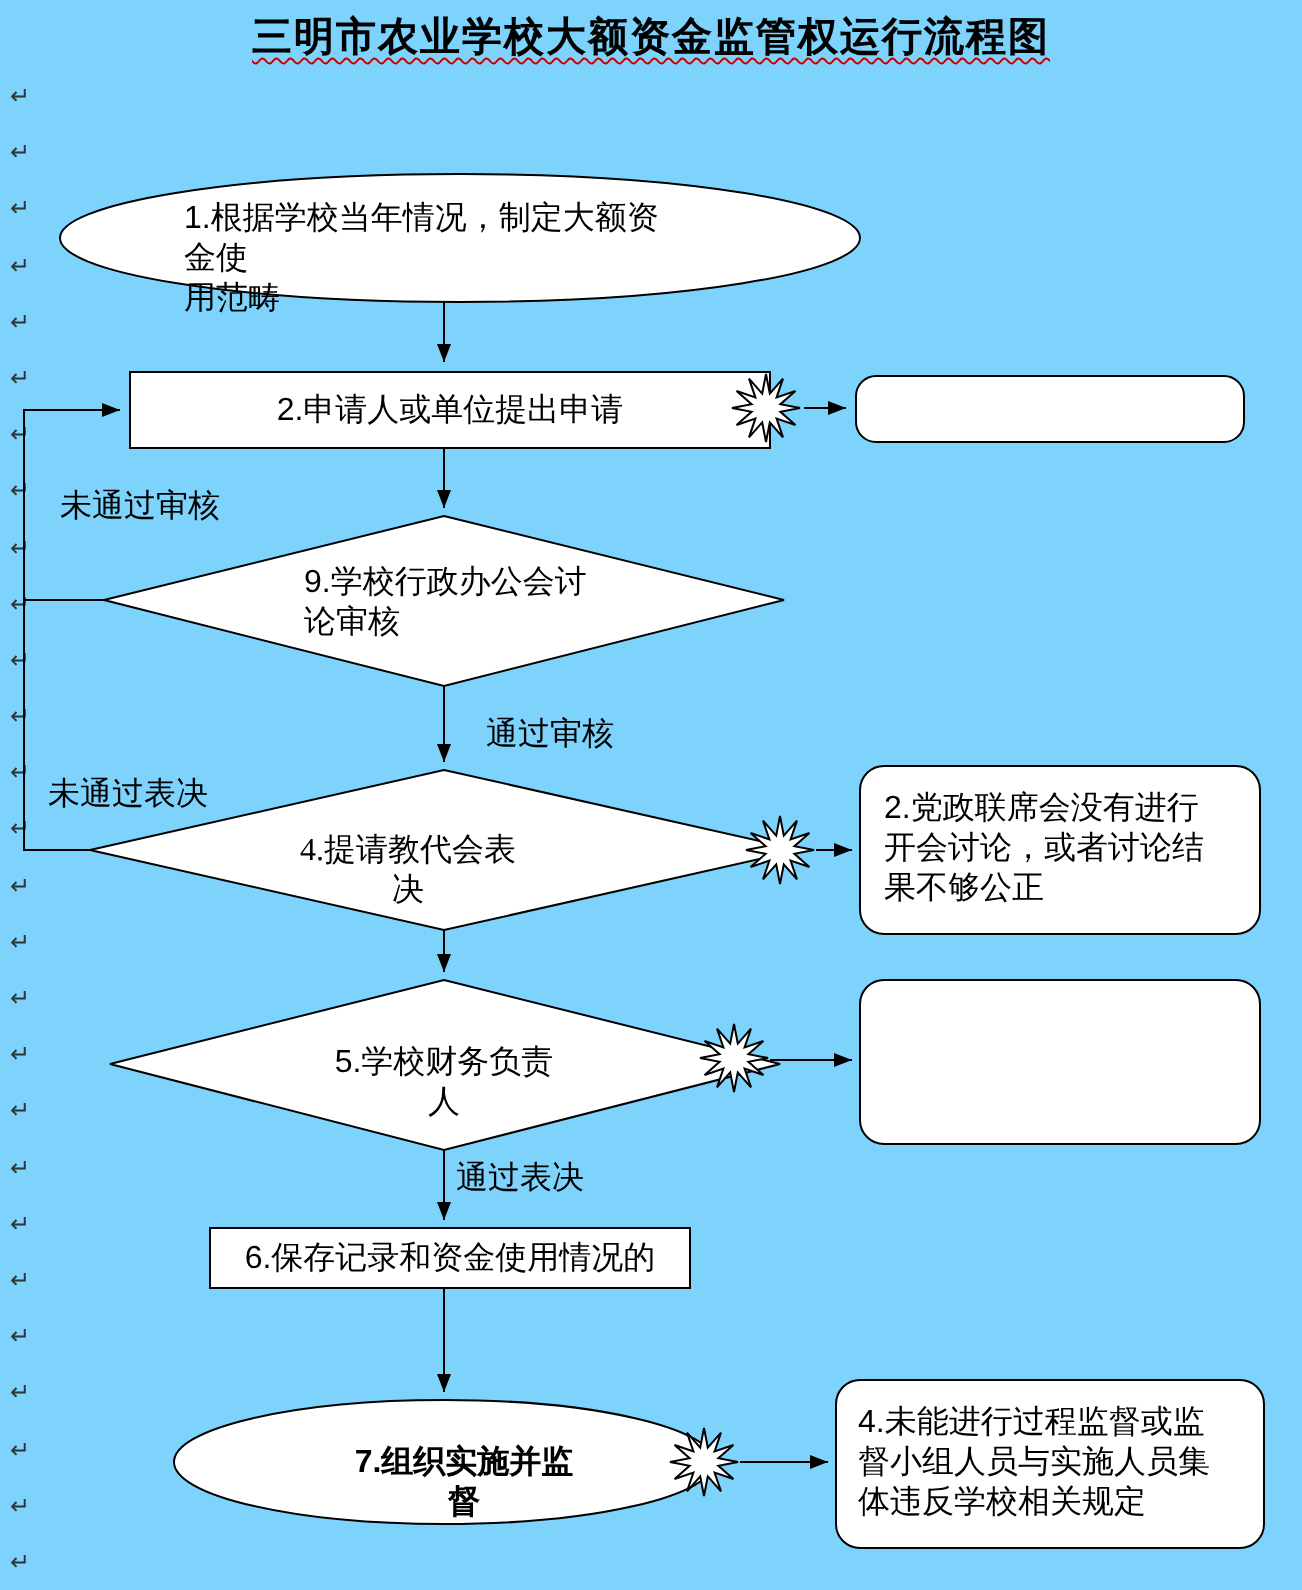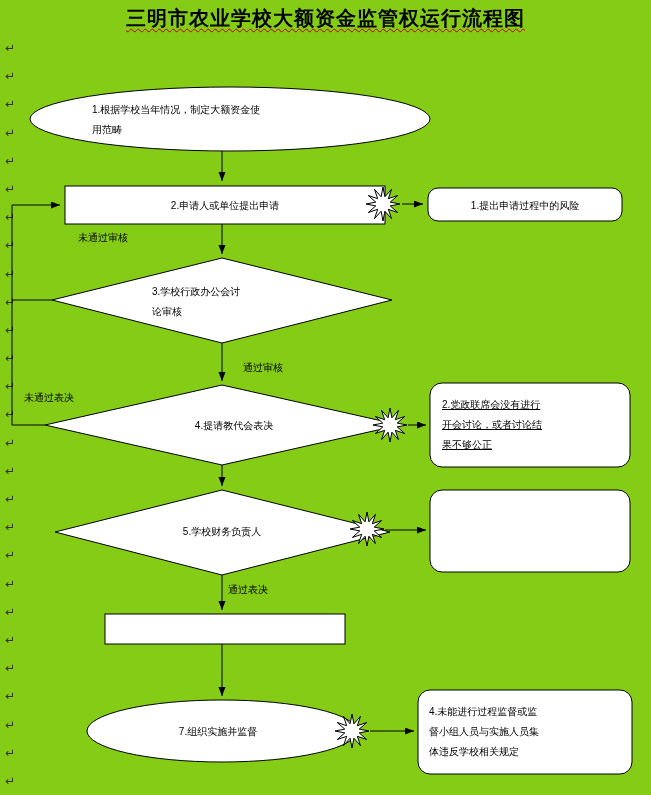--- a/index.html
+++ b/index.html
@@ -5,21 +5,21 @@
   * { margin: 0; padding: 0; box-sizing: border-box; }
   html, body { background: #ffffff; }
   body {
     width: 651px; height: 795px;
     font-family: "Liberation Sans", "DejaVu Sans", sans-serif;
     color: #000;
   }
   .page {
     position: relative;
     width: 651px; height: 795px;
-    background: #84cc16;
+    background: #7dd3fc;
     overflow: hidden;
   }
   .title {
     position: absolute;
     top: 5px; left: 0; width: 100%;
     text-align: center;
     font-size: 20px;
     font-weight: bold;
     letter-spacing: 1px;
     color: #000;
@@ -36,21 +36,21 @@
     height: 28.2px;
     line-height: 28.2px;
     font-size: 12px;
     color: #333;
   }
   svg.diagram { position: absolute; left: 0; top: 0; }
   .ln { stroke: #000; stroke-width: 1; fill: none; }
   .shape { fill: #ffffff; stroke: #000; stroke-width: 1; }
   .txt {
     position: absolute;
-    font-size: 10px;
+    font-size: 16px;
     line-height: 20px;
     color: #000;
     white-space: pre-line;
   }
   .center { text-align: center; }
 </style>
 </head>
 <body>
 
 <div class="page">
@@ -125,32 +125,32 @@
 
     <use href="#burst" transform="translate(383,204)"></use>
     <use href="#burst" transform="translate(390,425)"></use>
     <use href="#burst" transform="translate(367,529)"></use>
     <use href="#burst" transform="translate(352,731)"></use>
   </svg>
 
   <div class="txt" style="left:92px; top:100px; width:252px;">1.根据学校当年情况，制定大额资金使
 用范畴</div>
   <div class="txt center" style="left:65px; top:196px; width:320px;">2.申请人或单位提出申请</div>
-  <div class="txt" style="left:152px; top:282px; width:150px;">3.学校行政办公会讨
+  <div class="txt" style="left:152px; top:282px; width:150px;">9.学校行政办公会讨
 论审核</div>
-  <div class="txt center" style="left:174px; top:416px; width:120px;">4.提请教代会表决</div>
+  <div class="txt center" style="left:144px; top:416px; width:120px;font-family:Liberation Serif, serif;">4.提请教代会表决</div>
   <div class="txt center" style="left:162px; top:522px; width:120px;">5.学校财务负责人</div>
-  <div class="txt center" style="left:158px; top:722px; width:120px;">7.组织实施并监督</div>
+  <div class="txt center" style="left:105px; top:620px; width:240px;">6.保存记录和资金使用情况的</div>
+  <div class="txt center" style="left:172px; top:722px; width:120px;font-weight:bold;">7.组织实施并监督</div>
 
-  <div class="txt center" style="left:432px; top:196px; width:186px;">1.提出申请过程中的风险</div>
-  <div class="txt" style="left:442px; top:395px; width:170px;text-decoration:underline;">2.党政联席会没有进行
+  <div class="txt" style="left:442px; top:395px; width:170px;">2.党政联席会没有进行
 开会讨论，或者讨论结
 果不够公正</div>
   <div class="txt" style="left:429px; top:702px; width:185px;">4.未能进行过程监督或监
 督小组人员与实施人员集
 体违反学校相关规定</div>
 
-  <div class="txt" style="left:30px; top:228px;margin-left:48px;">未通过审核</div>
+  <div class="txt" style="left:30px; top:244px;">未通过审核</div>
   <div class="txt" style="left:243px; top:358px;">通过审核</div>
   <div class="txt" style="left:24px; top:388px;">未通过表决</div>
   <div class="txt" style="left:228px; top:580px;">通过表决</div>
 
 </div>
 
 </body></html>

